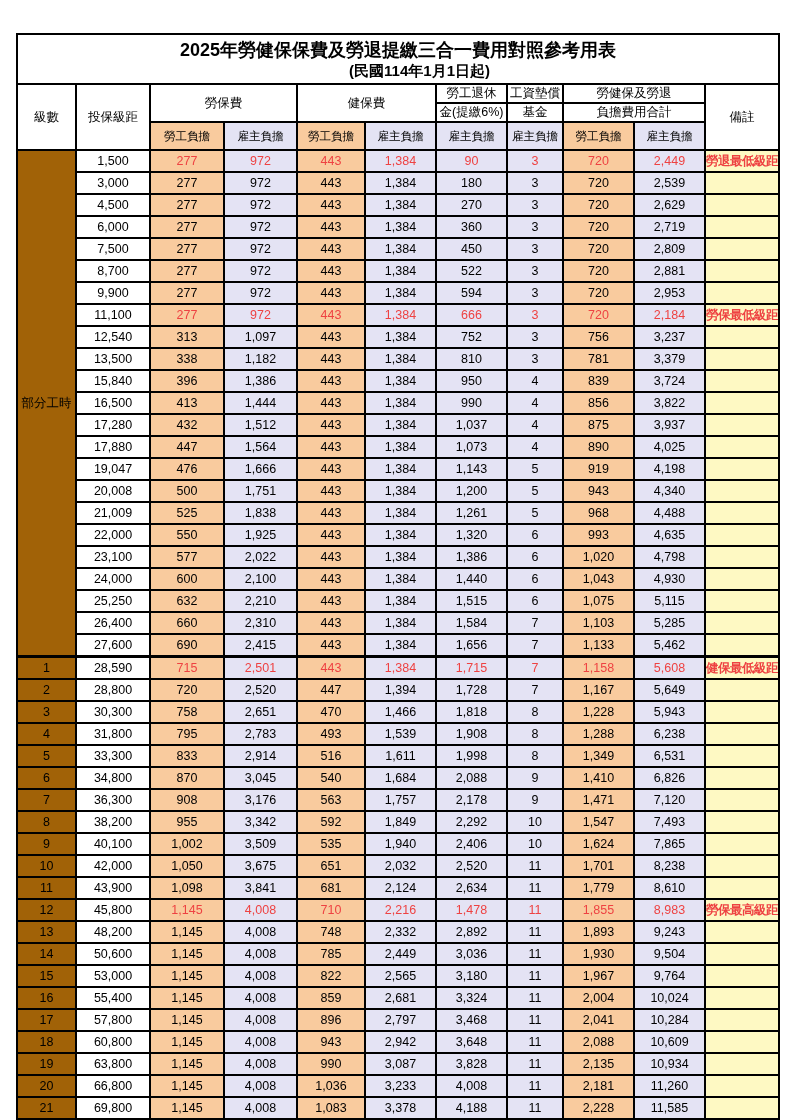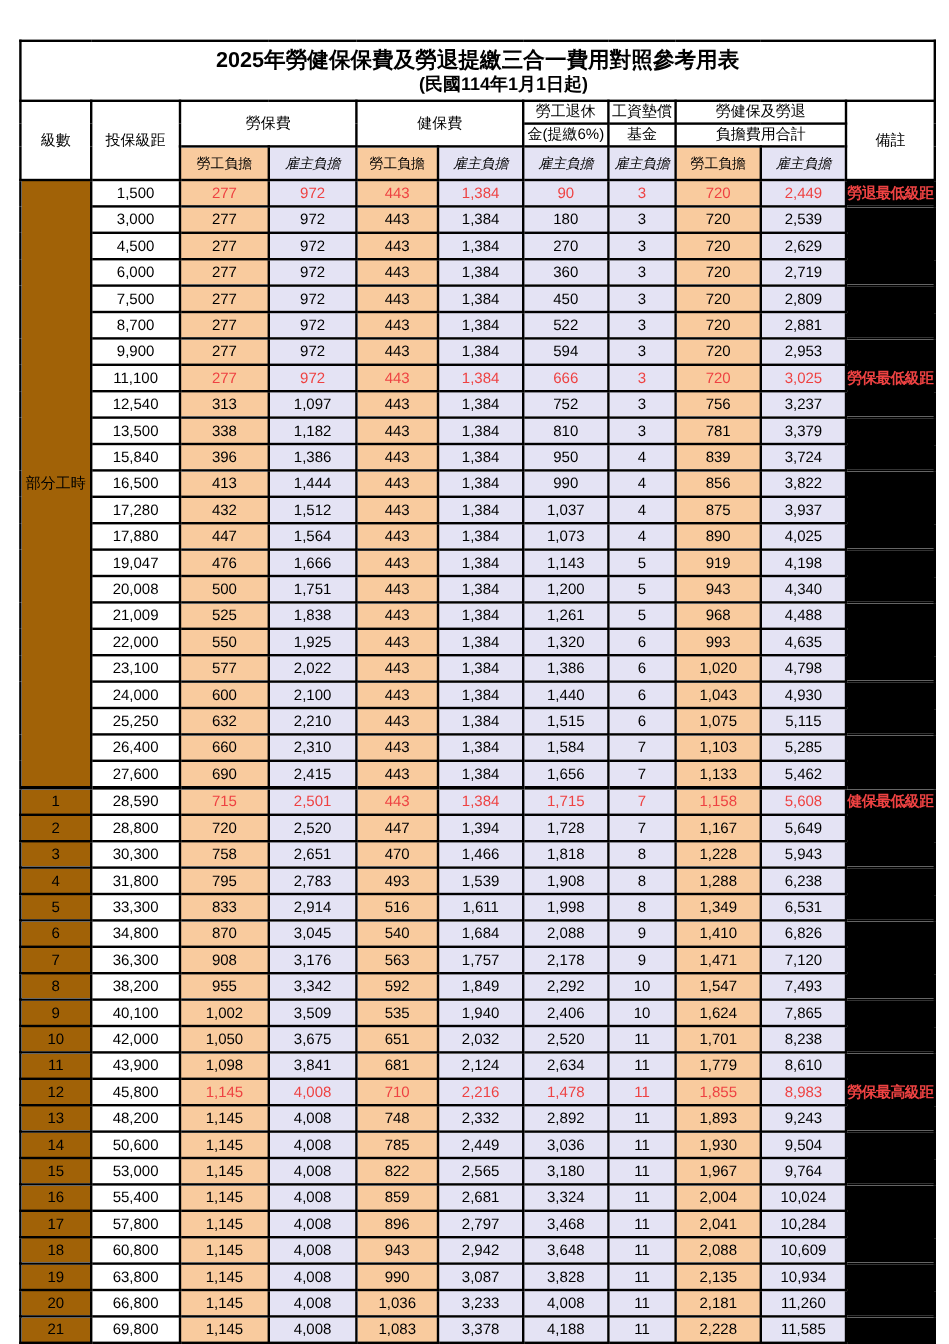--- a/index.html
+++ b/index.html
@@ -18,27 +18,27 @@
     font-weight:normal;overflow:hidden;white-space:nowrap;
   }
   table{border:1px solid #c4b5fd;}
   .title-cell{height:48px;background:#fff;}
   .title-main{font-size:18px;font-weight:bold;line-height:1.35;}
   .title-sub{font-size:15px;font-weight:bold;line-height:1.2;padding-left:43px;}
   .h1{height:19px;font-size:12.5px;background:#fff;}
   .h-group{font-size:12.5px;background:#fff;}
   .h-sub{height:28px;font-size:11.5px;}
   .emp-bg{background:var(--emp);}
-  .er-bg{background:var(--er);font-style:italic;}
+  .er-bg{background:var(--er);}
   tr.data td{height:20px;font-size:12.5px;}
   td.lv{background:#a16207;font-size:12.5px;}
   td.bracket{background:#fff;font-weight:normal;font-size:13px;}
   td.val-emp{background:var(--emp);}
   td.val-er{background:var(--er);}
-  td.remark{background:#000000;font-size:9.5px;font-weight:bold;color:var(--red);letter-spacing:-0.5px;font-family:Liberation Mono, monospace;}
+  td.remark{background:#fef9c3;font-size:9.5px;font-weight:bold;color:var(--red);letter-spacing:-0.5px;font-family:Liberation Mono, monospace;}
   tr.hl td.val-emp,tr.hl td.val-er{color:var(--red);}
   tr.sect td{border-top:3px solid #000;}
 </style>
 </head>
 <body style="--emp: #f9cb9e; --er: #e4e3f4; --red: #ee4242;">
 
 <div class="sheet">
   <table>
     <colgroup>
       <col style="width:59px">
@@ -173,21 +173,21 @@
         </tr>
         <tr class="data hl">
           <td class="bracket">11,100</td>
           <td class="val-emp">277</td>
           <td class="val-er">972</td>
           <td class="val-emp">443</td>
           <td class="val-er">1,384</td>
           <td class="val-er">666</td>
           <td class="val-er">3</td>
           <td class="val-emp">720</td>
-          <td class="val-er">3,025</td>
+          <td class="val-er">2,184</td>
           <td class="remark">勞保最低級距</td>
         </tr>
         <tr class="data">
           <td class="bracket">12,540</td>
           <td class="val-emp">313</td>
           <td class="val-er">1,097</td>
           <td class="val-emp">443</td>
           <td class="val-er">1,384</td>
           <td class="val-er">752</td>
           <td class="val-er">3</td>

